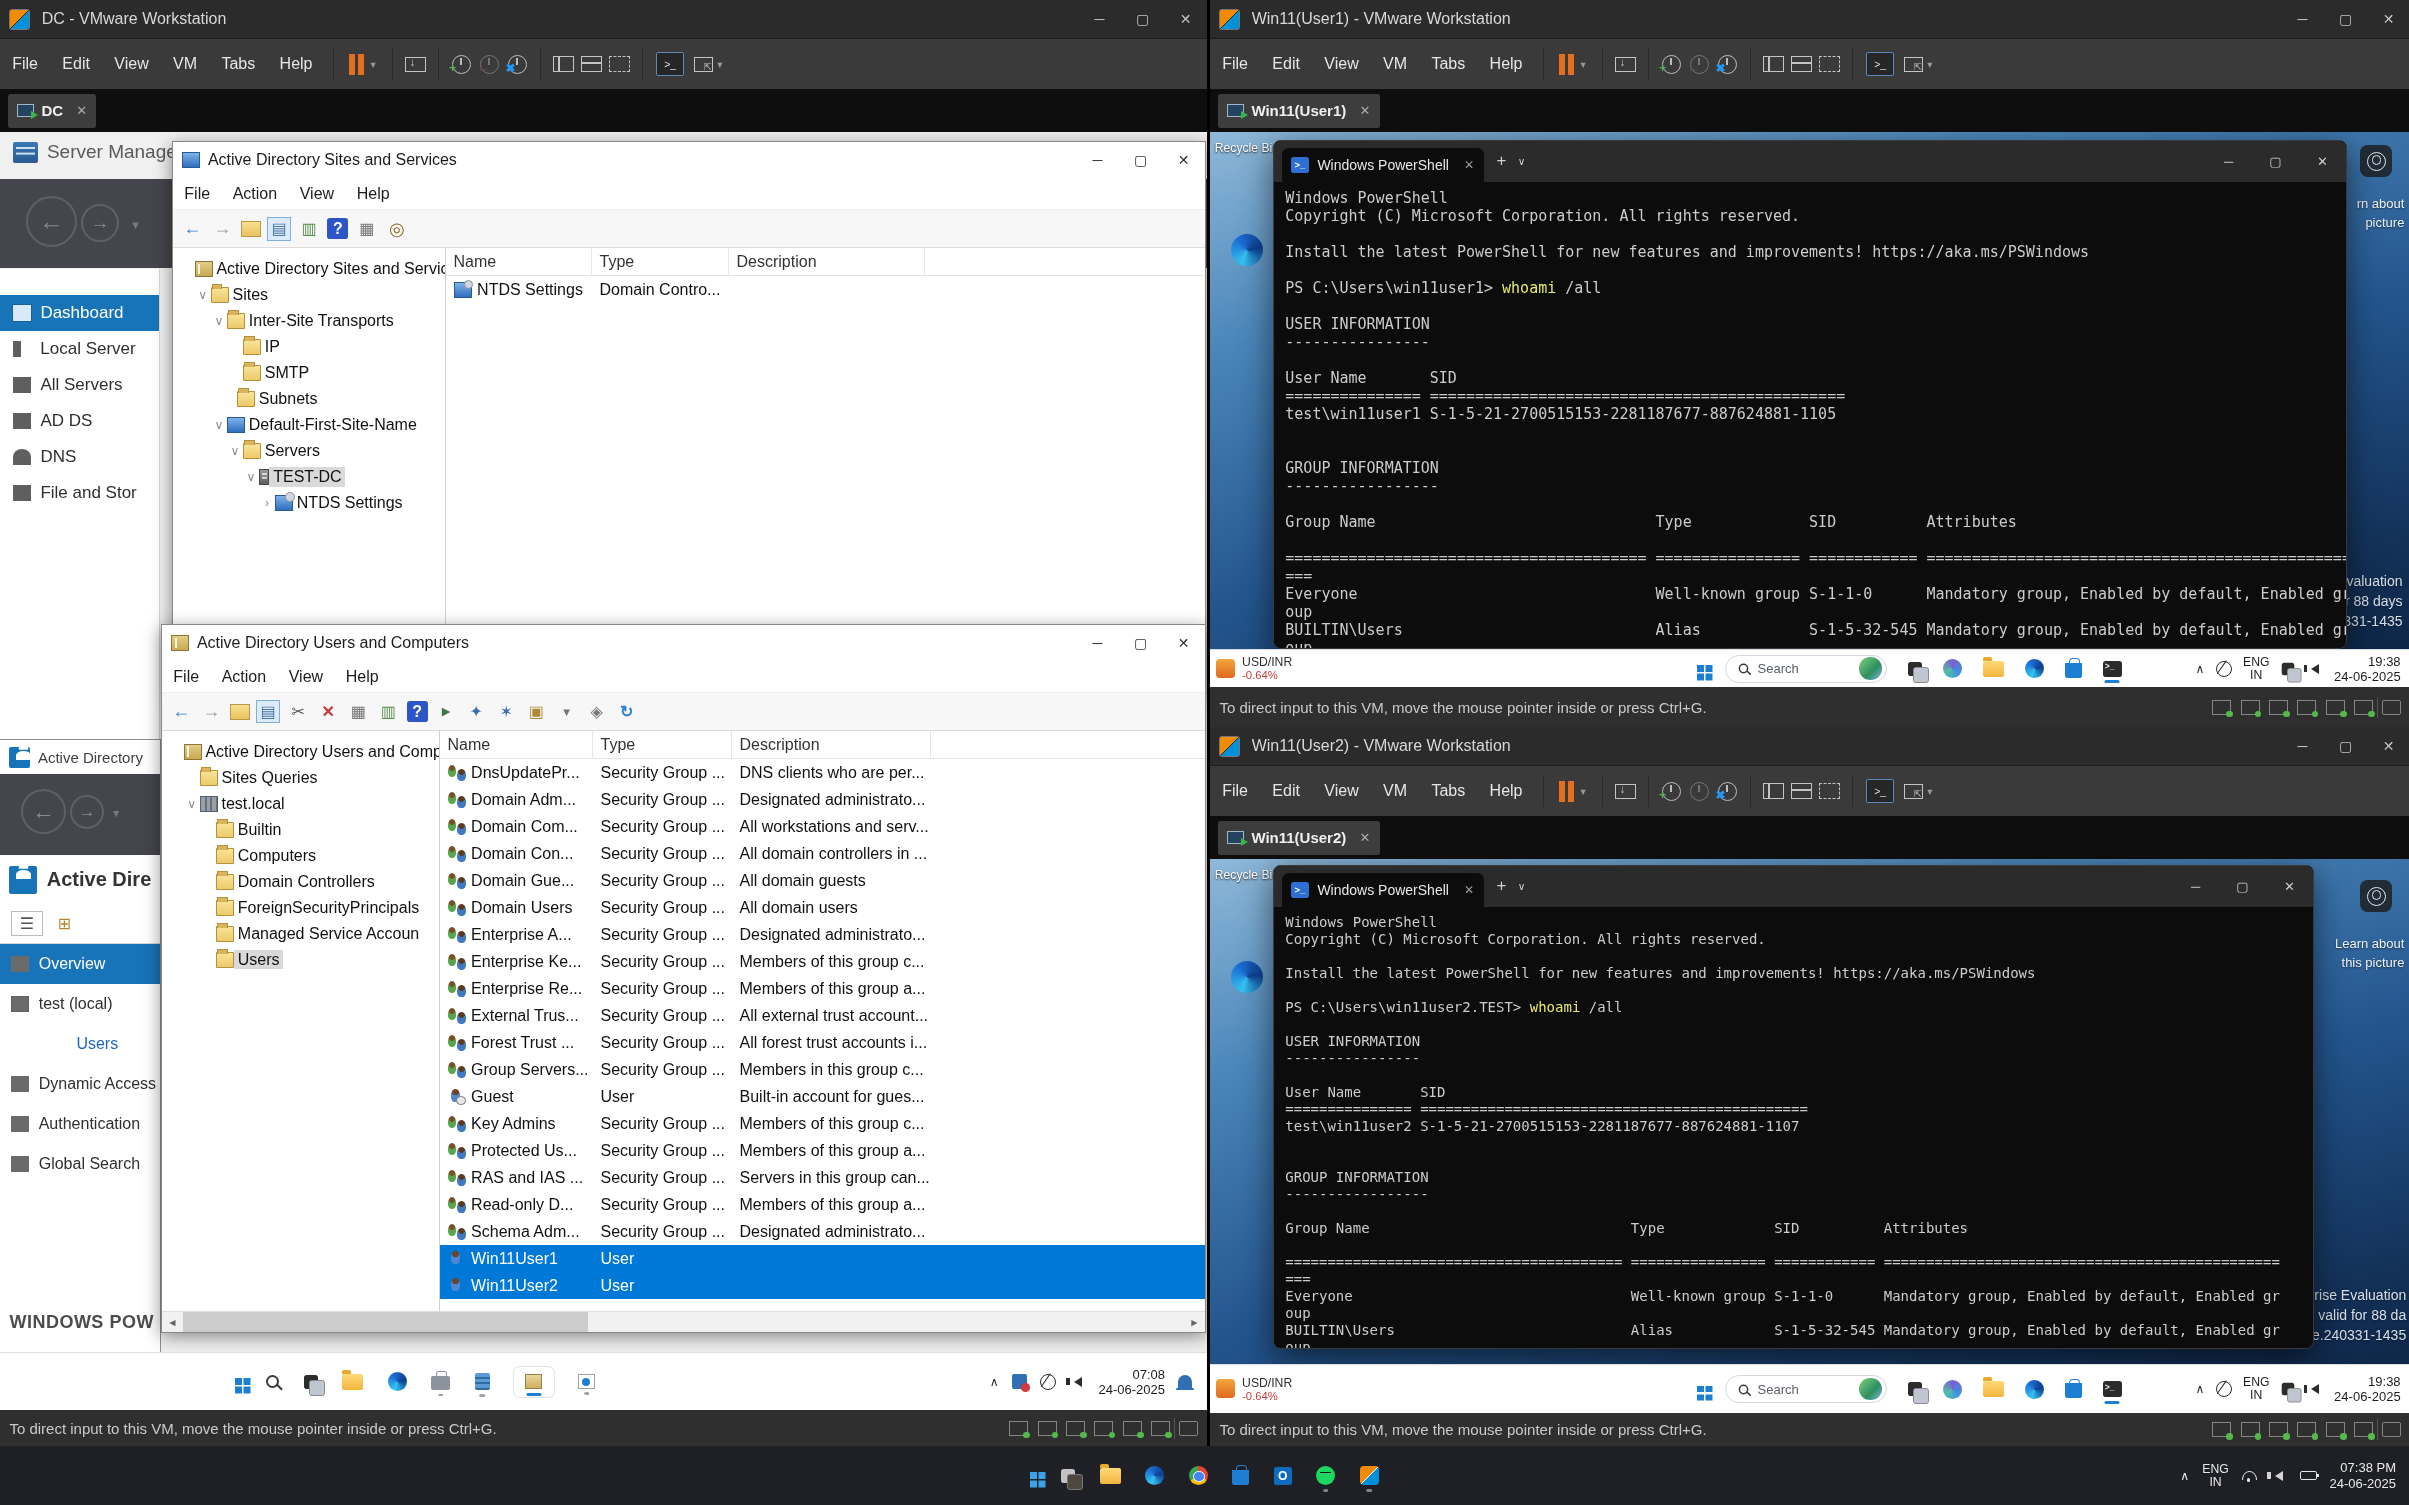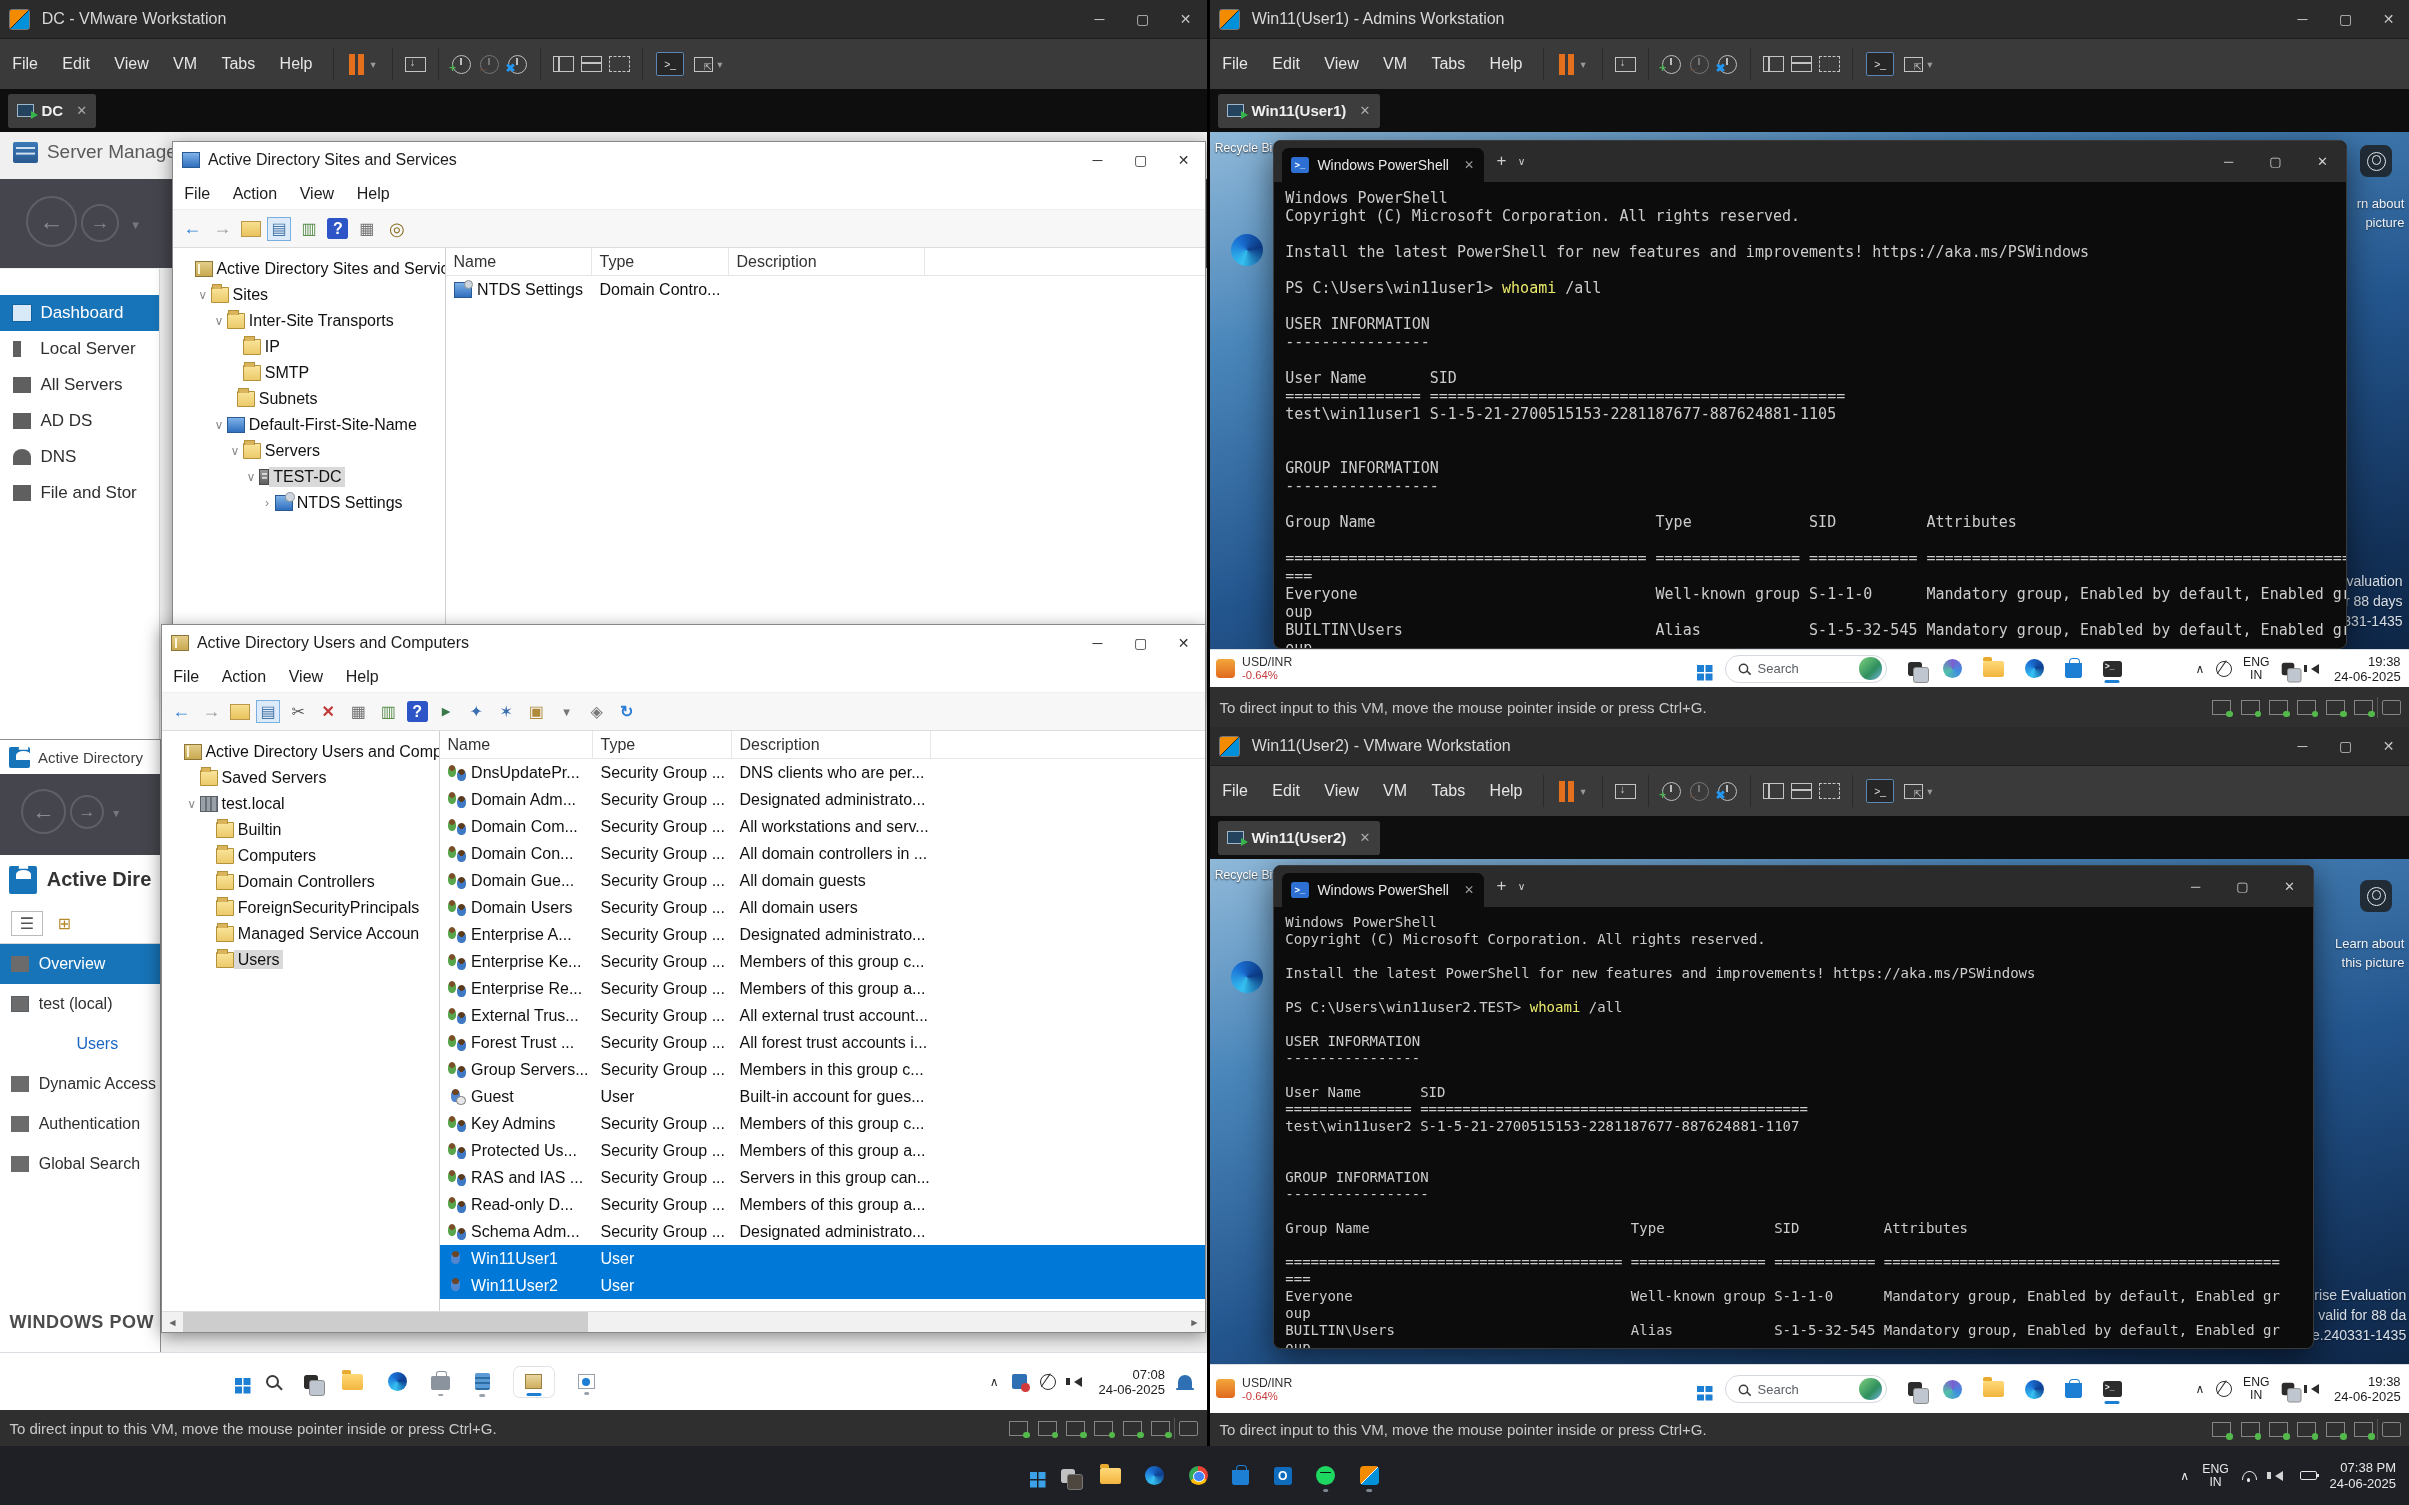--- a/index.html
+++ b/index.html
@@ -533,21 +533,21 @@
 
               <div class="tnode" style="padding-left: 5.6px;">
                 <span class="exp"></span>
                 <span class="ic ic-book n-book"></span>
                 <span class="lbl">Active Directory Users and Comp</span>
               </div>
 
               <div class="tnode" style="padding-left: 21.7px;">
                 <span class="exp"></span>
                 <span class="ic ic-folder n-folder"></span>
-                <span class="lbl">Saved Servers</span>
+                <span class="lbl">Sites Queries</span>
               </div>
 
               <div class="tnode" style="padding-left: 21.7px;">
                 <span class="exp">∨</span>
                 <span class="ic ic-domain n-domain"></span>
                 <span class="lbl">test.local</span>
               </div>
 
               <div class="tnode" style="padding-left: 38px;">
                 <span class="exp"></span>
@@ -829,21 +829,21 @@
         <span class="dev g-display ic-display"></span>
       </div>
     <span class="statsep"></span>
     <span class="dev nodot" style="border-radius:1.9px"></span>
   </div>
 </div>
 
 <div class="vmwin" id="vm-u1" style="left:1210px;top:0;width:1200px;height:727px">
   <div class="vm-title">
     <span class="vm-logo"></span>
-    <span>Win11(User1) - Admins Workstation</span>
+    <span>Win11(User1) - VMware Workstation</span>
     <div class="vm-ctrl">
       <span>─</span>
       <span>▢</span>
       <span>✕</span>
     </div>
   </div>
   <div class="vm-menu">
     <span style="display:flex">
         <span class="mi g-File ic-File">File</span>
         <span class="mi g-Edit ic-Edit">Edit</span>

